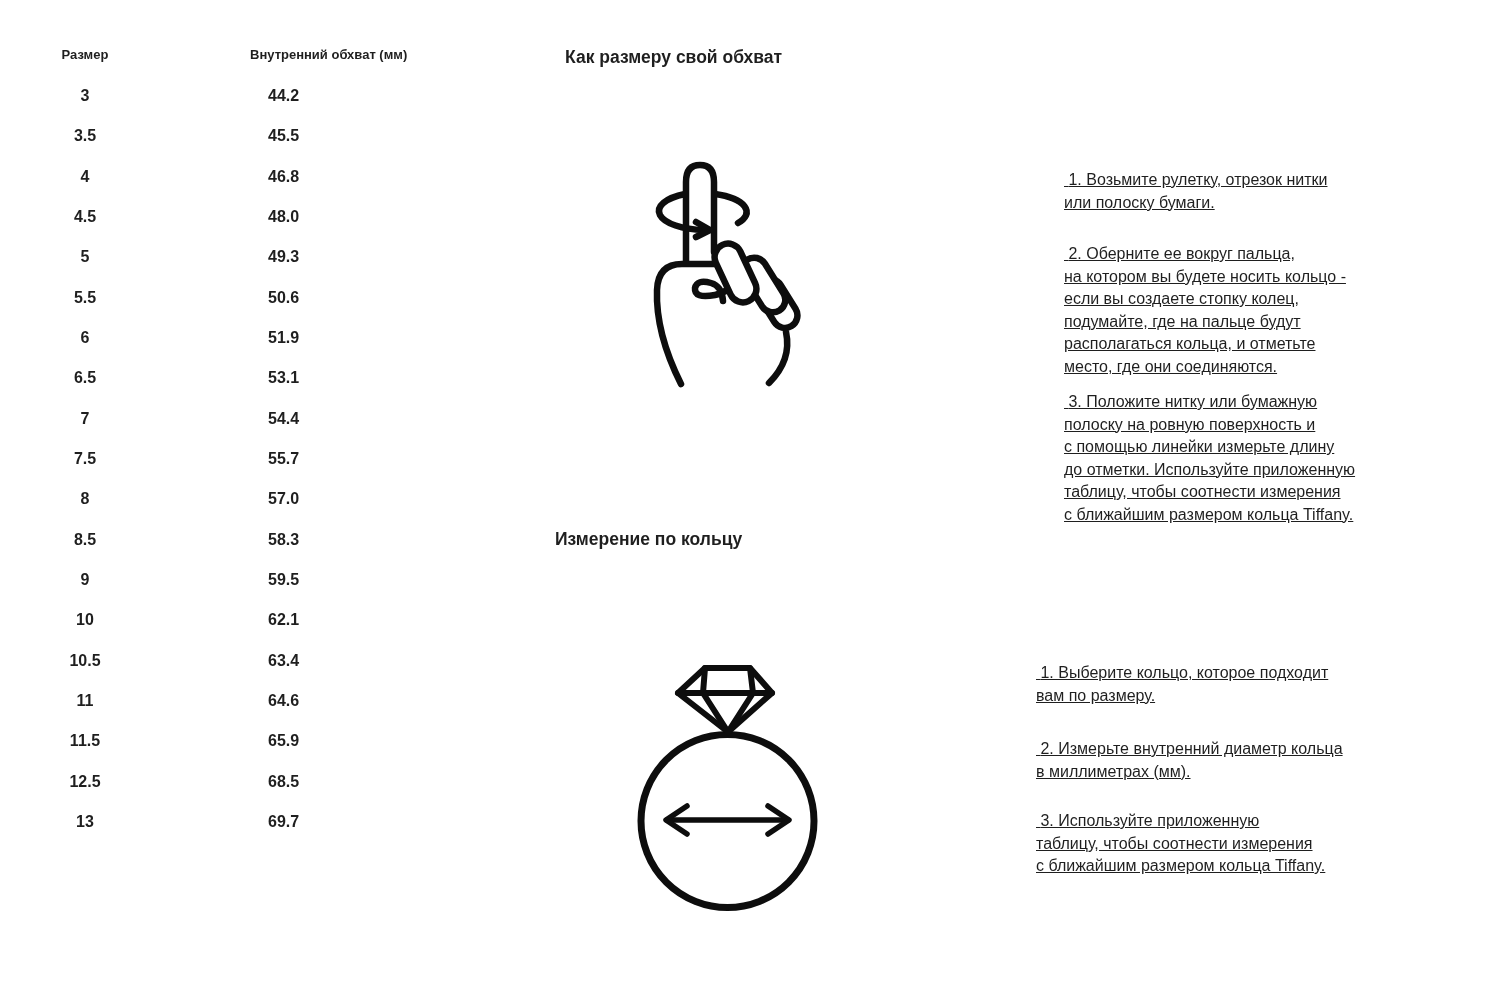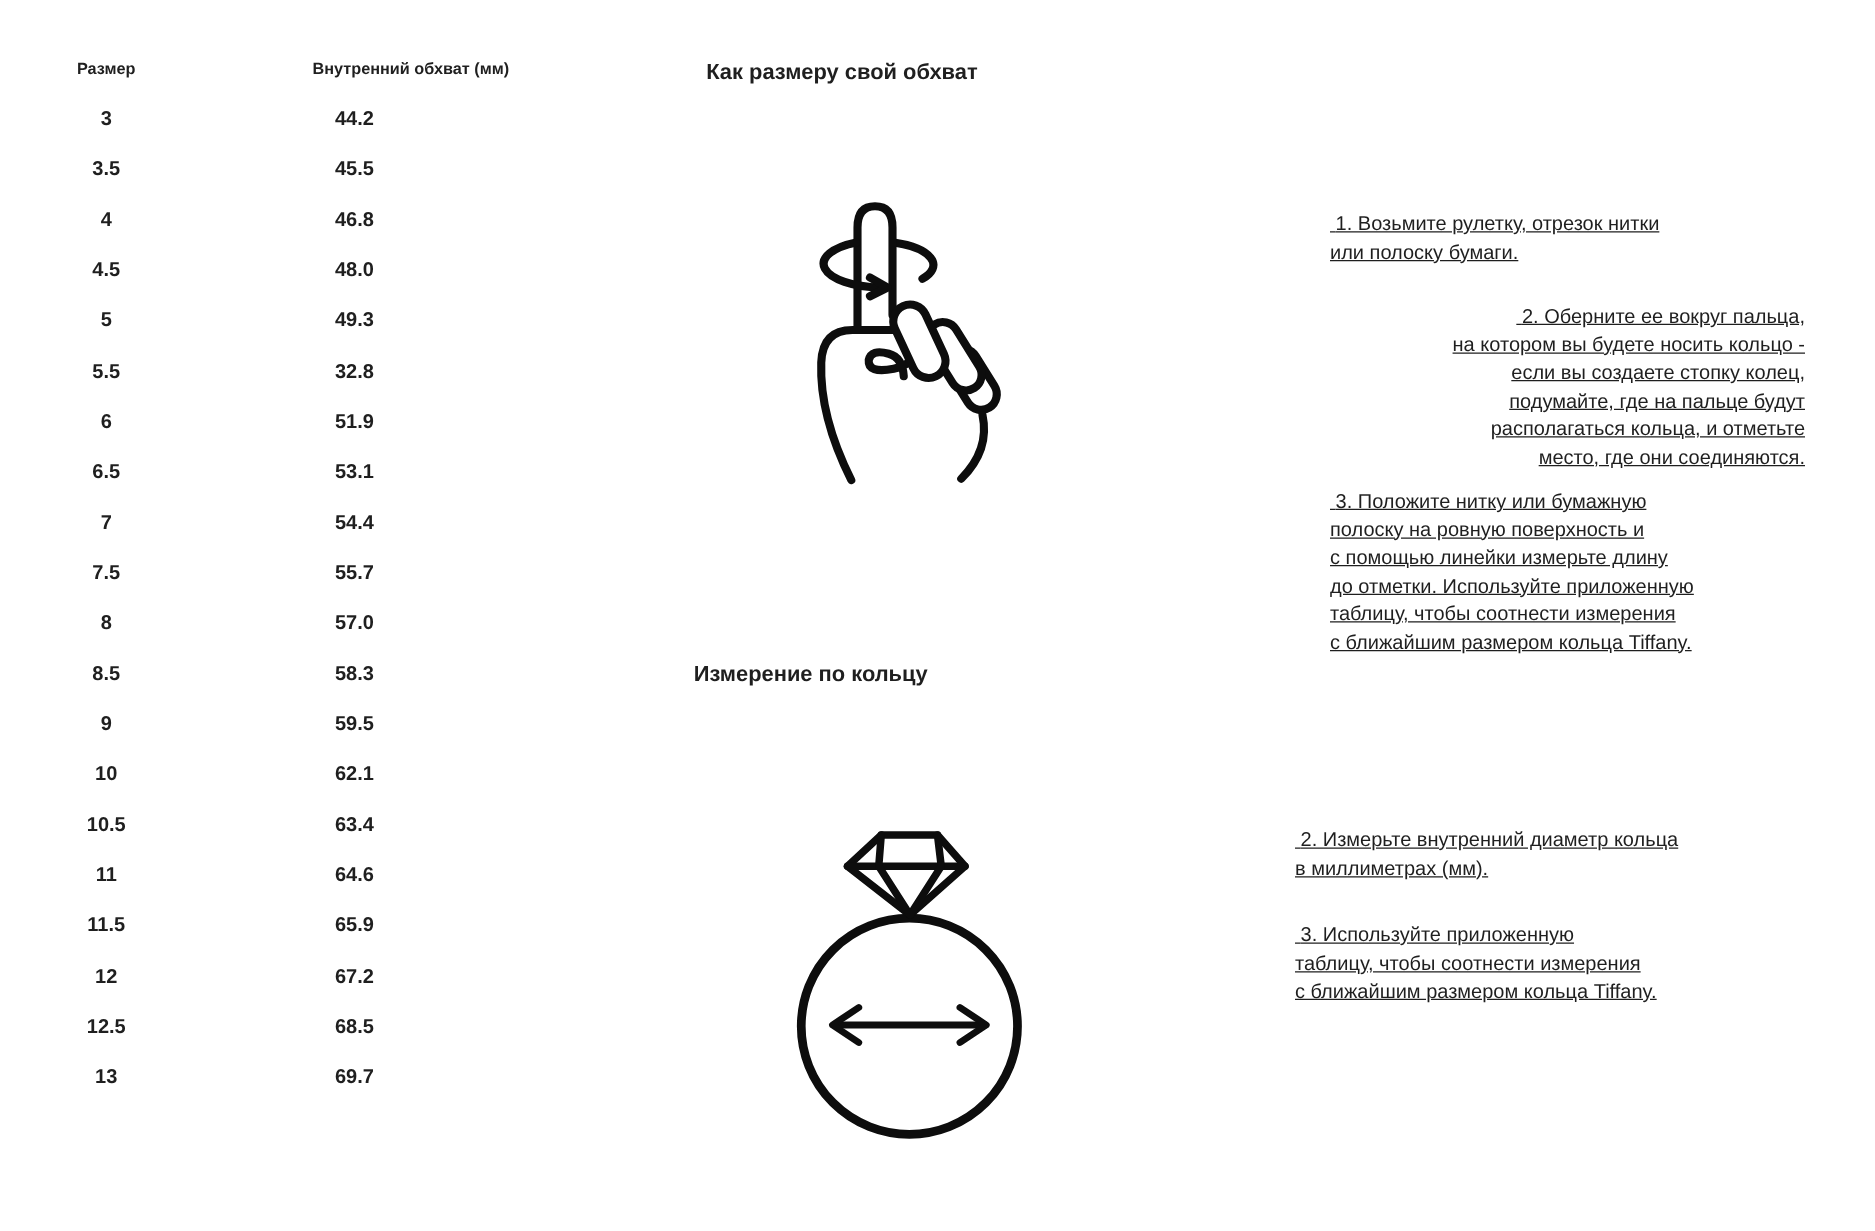--- a/index.html
+++ b/index.html
@@ -31,21 +31,21 @@
   .steps{width:380px;}
   .steps p{
     margin:0;
     font-size:16px;
     line-height:22.5px;
     white-space:pre-wrap;
     text-decoration:underline;
   }
   .steps-top{left:1064px;top:169px;}
   .steps-top p:nth-child(1){margin-bottom:29px;}
-  .steps-top p:nth-child(2){margin-bottom:13px;text-align:right;}
+  .steps-top p:nth-child(2){margin-bottom:13px;}
   .steps-bottom{left:1036px;top:662px;}
   .steps-bottom p:nth-child(1){margin-bottom:31px;}
   .steps-bottom p:nth-child(2){margin-bottom:27px;}
 
   
   .hand-ill{left:620px;top:140px;}
   .ring-ill{left:610px;top:640px;}
   svg *{vector-effect:none;}
 </style>
 </head>
@@ -70,21 +70,21 @@
   <div class="row">
       <span class="cell-size">4.5</span>
       <span class="cell-circ">48.0</span>
     </div>
   <div class="row">
       <span class="cell-size">5</span>
       <span class="cell-circ">49.3</span>
     </div>
   <div class="row">
       <span class="cell-size">5.5</span>
-      <span class="cell-circ">32.8</span>
+      <span class="cell-circ">50.6</span>
     </div>
   <div class="row">
       <span class="cell-size">6</span>
       <span class="cell-circ">51.9</span>
     </div>
   <div class="row">
       <span class="cell-size">6.5</span>
       <span class="cell-circ">53.1</span>
     </div>
   <div class="row">
@@ -115,24 +115,20 @@
       <span class="cell-size">10.5</span>
       <span class="cell-circ">63.4</span>
     </div>
   <div class="row">
       <span class="cell-size">11</span>
       <span class="cell-circ">64.6</span>
     </div>
   <div class="row">
       <span class="cell-size">11.5</span>
       <span class="cell-circ">65.9</span>
-    </div>
-  <div class="row">
-      <span class="cell-size">12</span>
-      <span class="cell-circ">67.2</span>
     </div>
   <div class="row">
       <span class="cell-size">12.5</span>
       <span class="cell-circ">68.5</span>
     </div>
   <div class="row">
       <span class="cell-size">13</span>
       <span class="cell-circ">69.7</span>
     </div>
 </div>
@@ -189,18 +185,20 @@
   </g>
 
   <g stroke-width="5.5">
     <path d="M 57 180 L 178 180"></path>
     <path d="M 77 166 L 56 180 L 77 194"></path>
     <path d="M 158 166 L 179 180 L 158 194"></path>
   </g>
 </svg>
 
 <div class="abs steps steps-bottom">
+  <p> 1. Выберите кольцо, которое подходит
+вам по размеру.</p>
   <p> 2. Измерьте внутренний диаметр кольца
 в миллиметрах (мм).</p>
   <p> 3. Используйте приложенную
 таблицу, чтобы соотнести измерения
 с ближайшим размером кольца Tiffany.</p>
 </div>
 
 </body></html>

